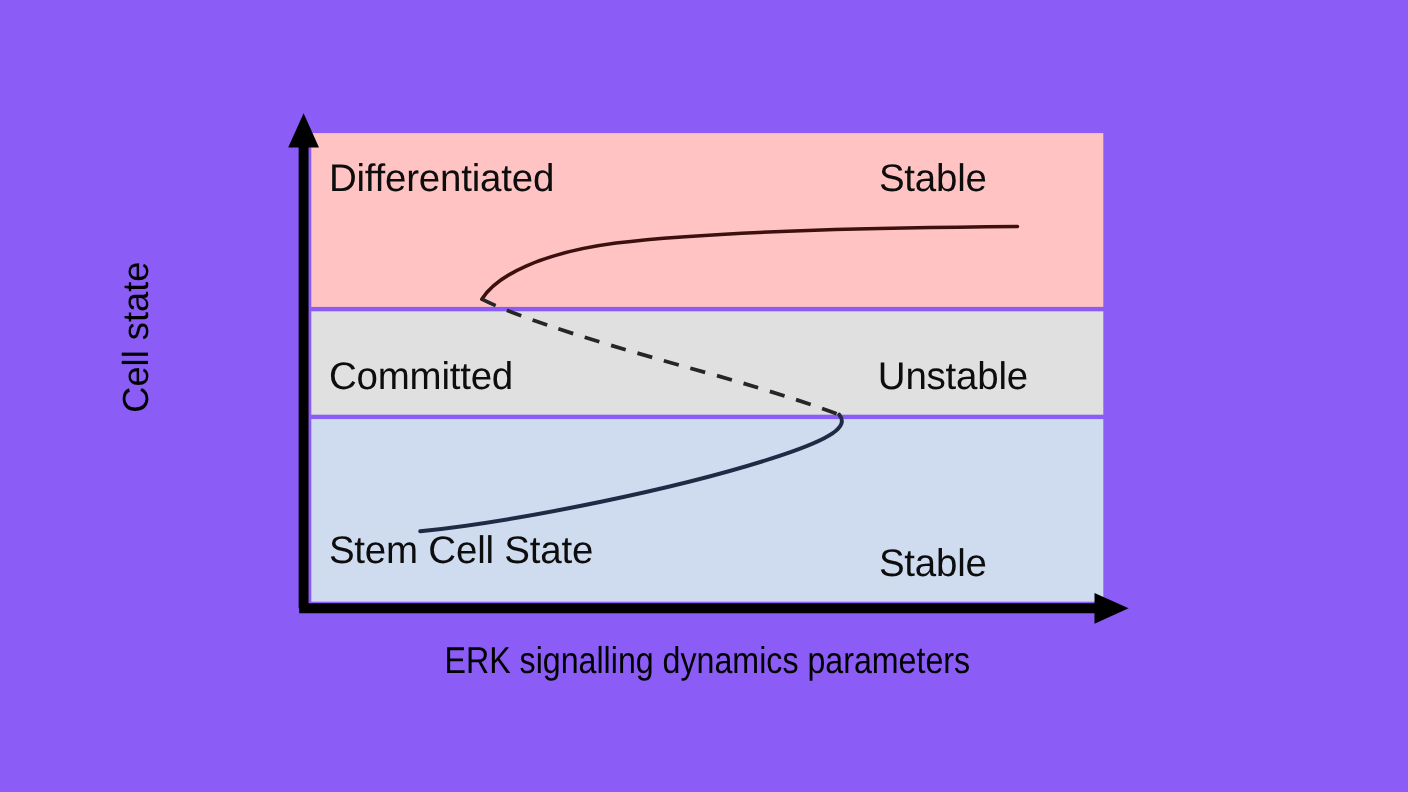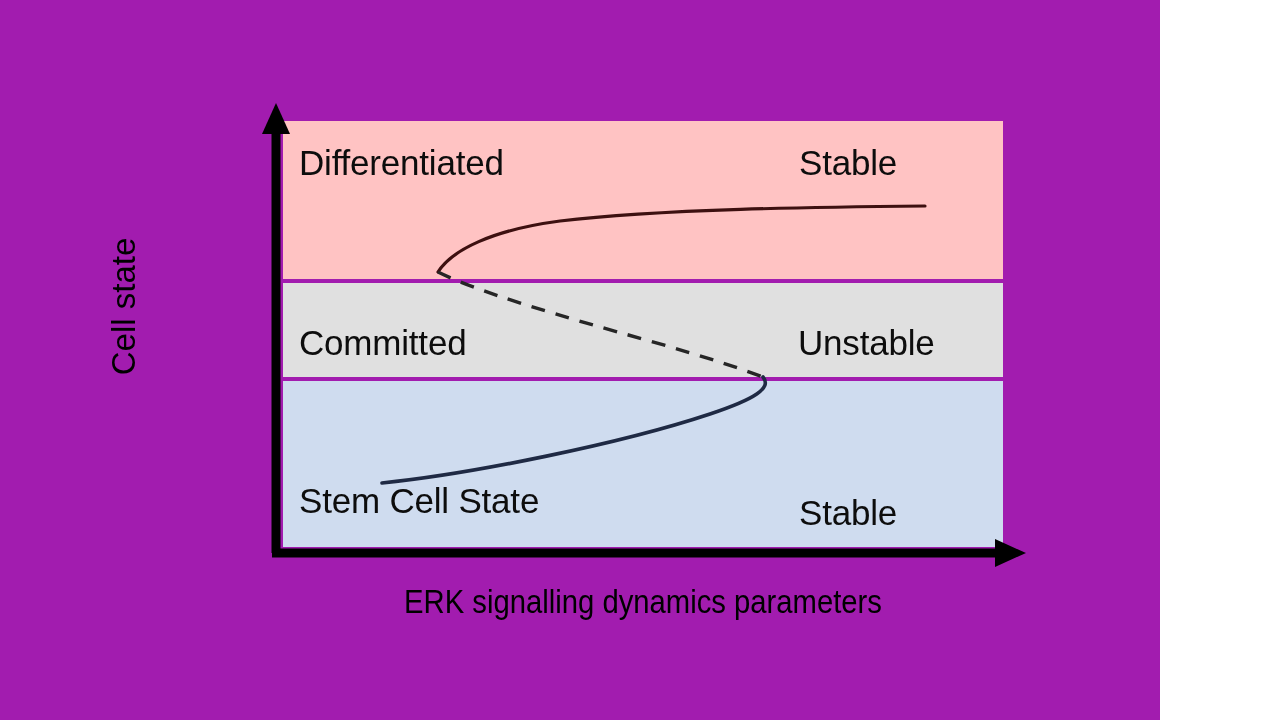--- a/index.html
+++ b/index.html
@@ -11,23 +11,23 @@
   body {
     width: 1280px;
     height: 720px;
     overflow: hidden;
     font-family: "Liberation Sans", sans-serif;
     color: #000000;
   }
 
   #figure-root {
     position: relative;
-    width: 1160px;
+    width: 1280px;
     height: 720px;
-    background: #a21caf;
+    background: #8b5cf6;
   }
 
   
   .band {
     position: absolute;
     left: 283px;
   }
   #band-differentiated {
     top: 121px;
     width: 720px;

